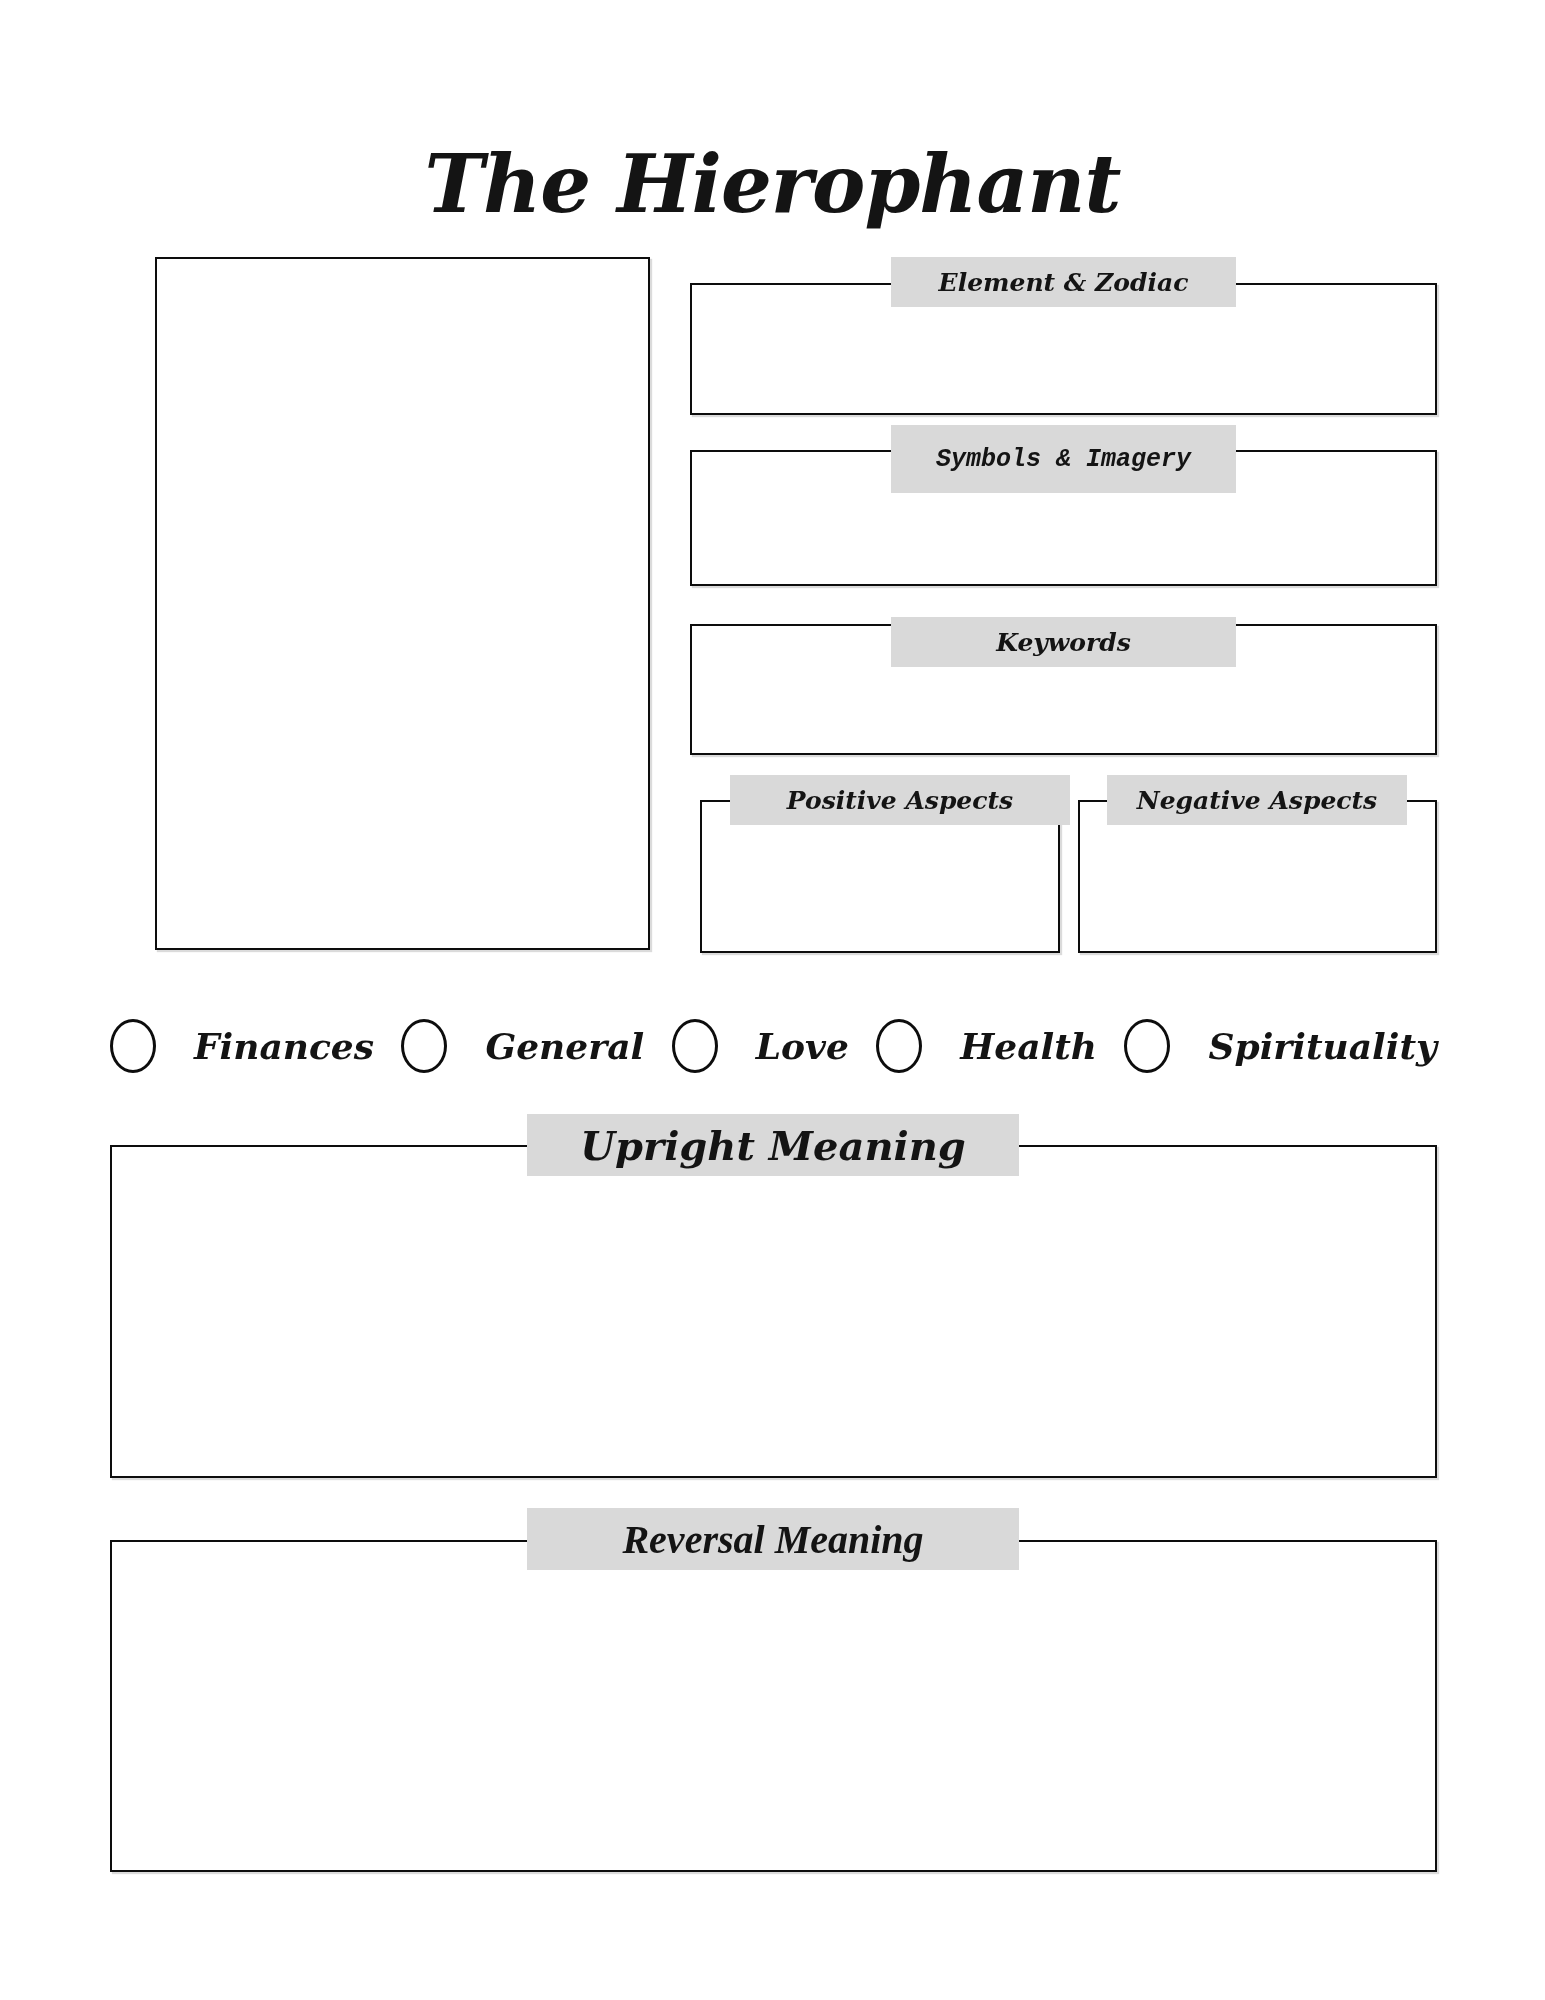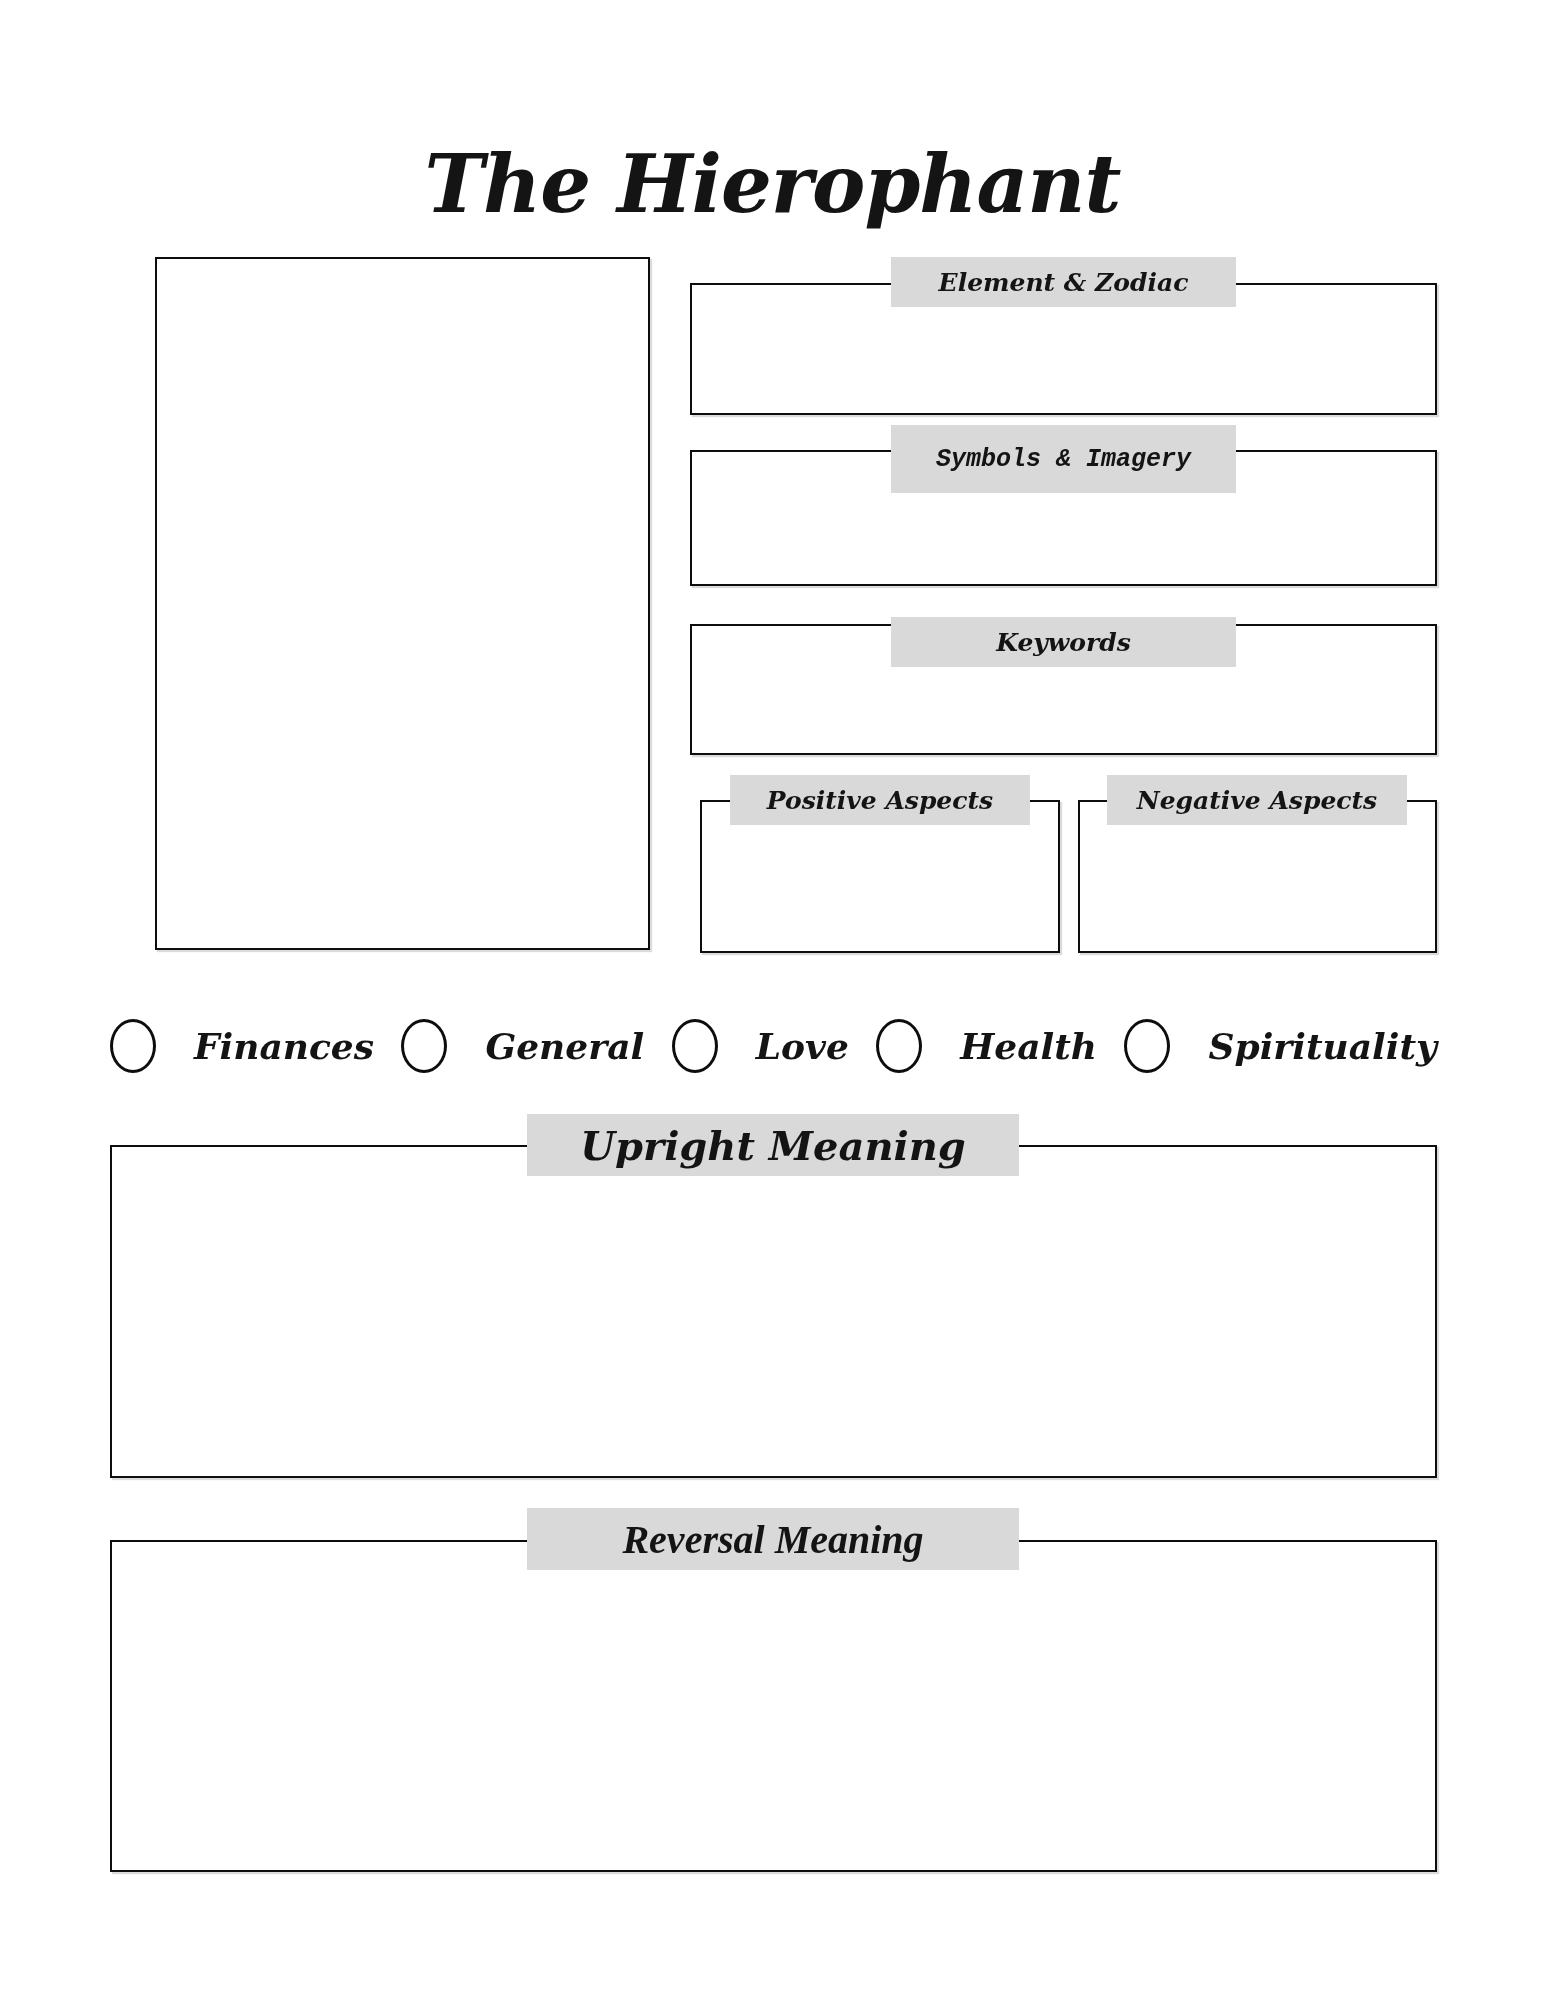--- a/index.html
+++ b/index.html
@@ -81,21 +81,21 @@
 
   <div class="plabel script" style="left:891px;top:257px;width:345px;height:50px;">Element &amp; Zodiac</div>
   <div class="box" style="left:690px;top:283px;width:747px;height:132px;"></div>
 
   <div class="plabel script" style="left:891px;top:425px;width:345px;height:68px;font-family:Liberation Mono, monospace;">Symbols &amp; Imagery</div>
   <div class="box" style="left:690px;top:450px;width:747px;height:136px;"></div>
 
   <div class="plabel script" style="left:891px;top:599px;width:345px;height:50px;margin-top:18px;">Keywords</div>
   <div class="box" style="left:690px;top:624px;width:747px;height:131px;"></div>
 
-  <div class="plabel script" style="left:730px;top:775px;width:300px;height:50px;">Positive Aspects</div>
+  <div class="plabel script" style="left:730px;top:775px;width:340px;height:50px;">Positive Aspects</div>
   <div class="box" style="left:700px;top:800px;width:360px;height:153px;"></div>
 
   <div class="plabel script" style="left:1107px;top:775px;width:300px;height:50px;">Negative Aspects</div>
   <div class="box" style="left:1078px;top:800px;width:359px;height:153px;"></div>
 
   <div class="cat-row">
     <div class="cat-group">
       <div class="cat-circle"></div>
       <div class="cat-label script">Finances</div>
     </div>

